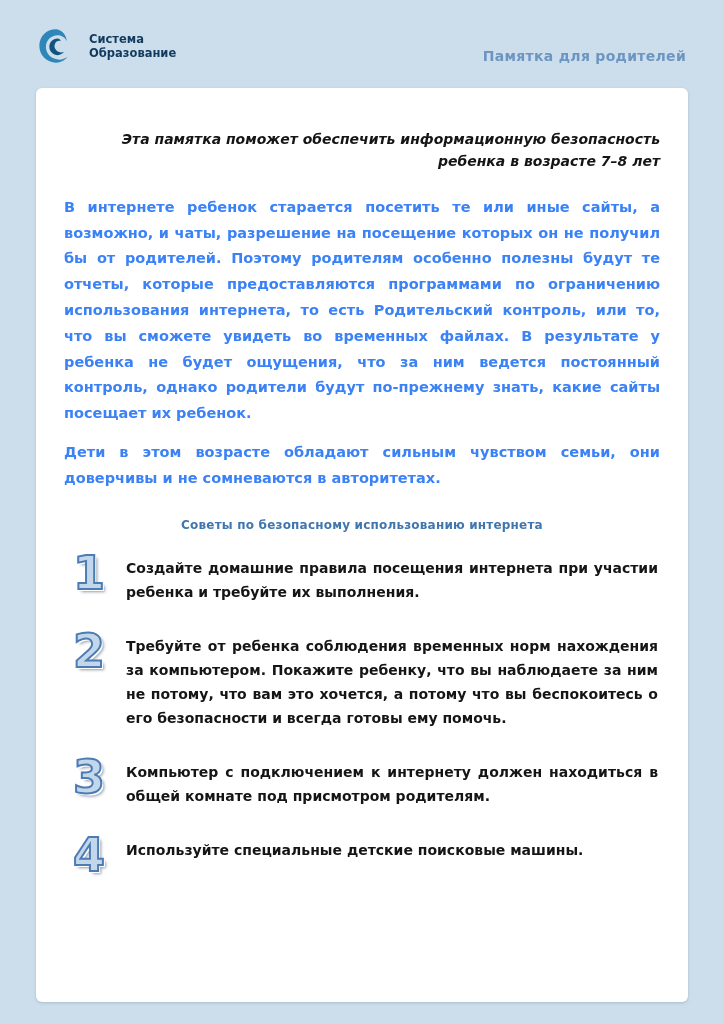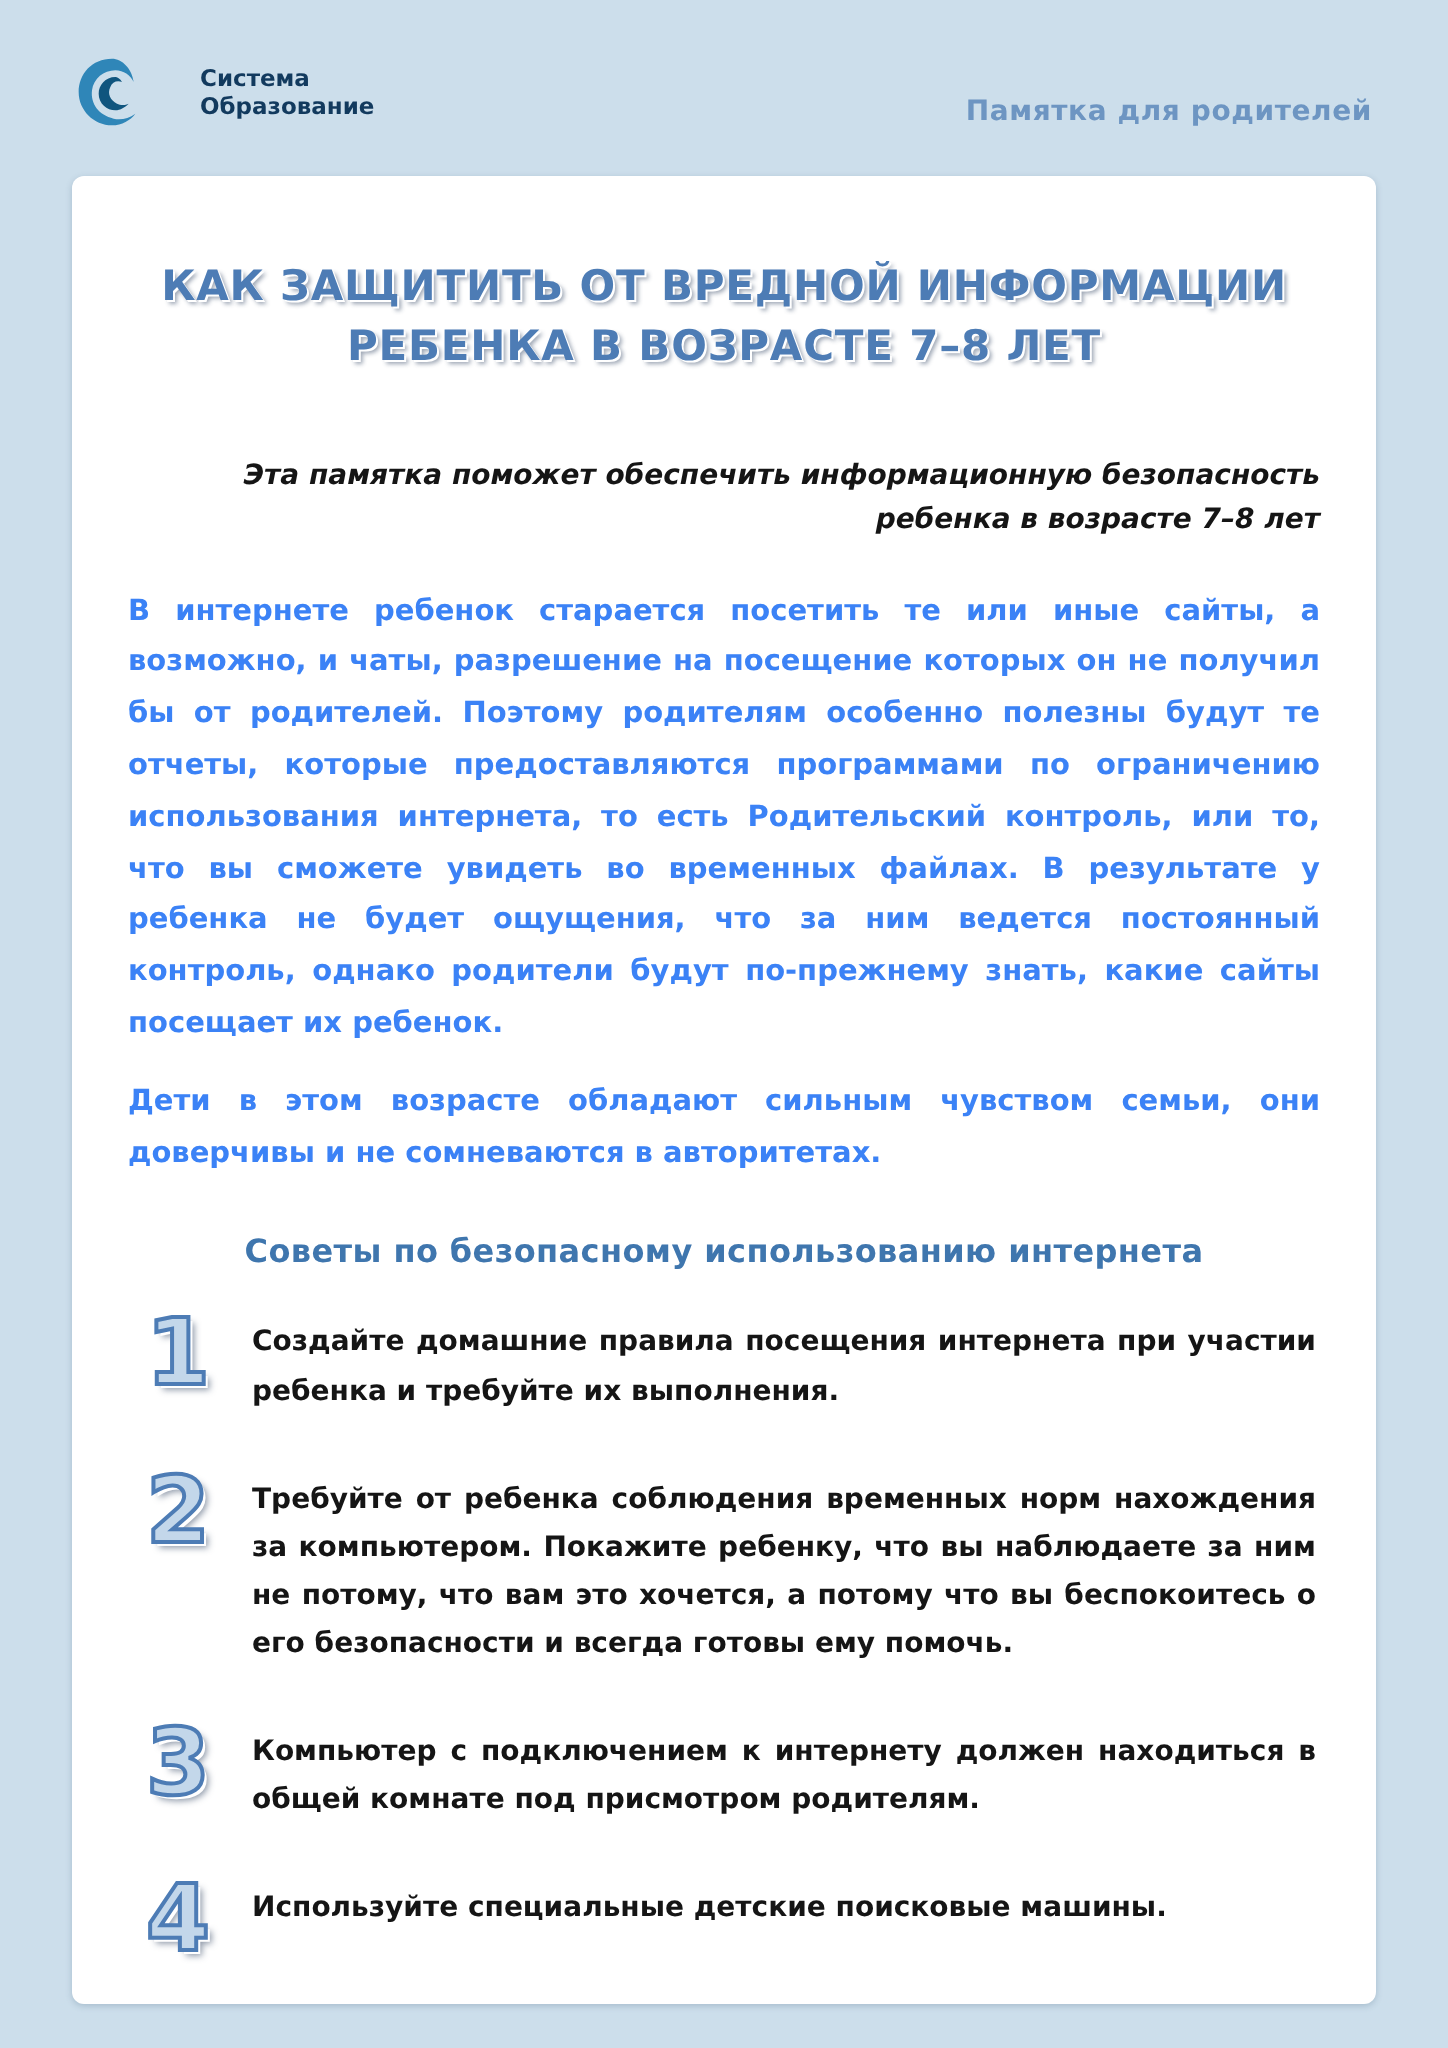--- a/index.html
+++ b/index.html
@@ -21,21 +21,21 @@
     display: flex;
     justify-content: space-between;
     align-items: flex-start;
     padding: 26px 38px 0 36px;
     height: 86px;
   }
 
   .logo {
     display: flex;
     align-items: center;
-    gap: 24px;
+    gap: 13px;
   }
 
   .logo-mark {
     width: 40px;
     height: 40px;
     flex: 0 0 auto;
   }
 
   .logo-text {
     font-size: 11.5px;
@@ -99,21 +99,21 @@
     text-align: justify;
   }
 
   .body-text + .body-text {
     margin-top: 13px;
   }
 
   
   .tips-heading {
     text-align: center;
-    font-size: 16px;
+    font-size: 12px;
     font-weight: bold;
     color: #3f76ae;
     margin: 26px 0 24px 0;
     letter-spacing: 0.2px;
   }
 
   .tips-list {
     padding: 0 2px;
   }
 
@@ -165,24 +165,20 @@
       <div class="logo-text">
         <div>Система</div>
         <div>Образование</div>
       </div>
     </div>
     <div class="header-right">Памятка для  родителей</div>
   </div>
 
   <div class="card">
 
-    <h1 class="doc-title">
-      <span>КАК ЗАЩИТИТЬ ОТ ВРЕДНОЙ ИНФОРМАЦИИ</span><br>
-      <span>РЕБЕНКА В ВОЗРАСТЕ 7–8 ЛЕТ</span>
-    </h1>
 
     <div class="doc-subtitle">
       <span>Эта памятка поможет обеспечить информационную безопасность</span><br>
       <span>ребенка в возрасте 7–8 лет</span>
     </div>
 
     <p class="body-text">В интернете ребенок старается посетить те или иные сайты, а возможно, и чаты, разрешение на посещение которых он не получил бы от родителей. Поэтому родителям особенно полезны будут те отчеты, которые предоставляются программами по ограничению использования интернета, то есть Родительский контроль, или то, что вы сможете увидеть во временных файлах. В результате у ребенка не будет ощущения, что за ним ведется постоянный контроль, однако родители будут по-прежнему знать, какие сайты посещает их ребенок.</p>
     <p class="body-text">Дети в этом возрасте обладают сильным чувством семьи, они доверчивы и не сомневаются в авторитетах.</p>
 
     <h2 class="tips-heading">Советы по безопасному использованию интернета</h2>

